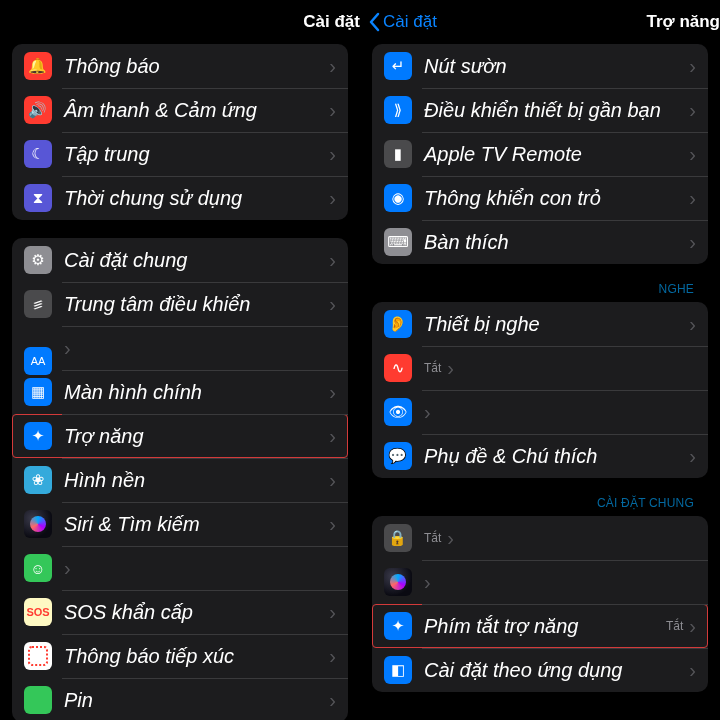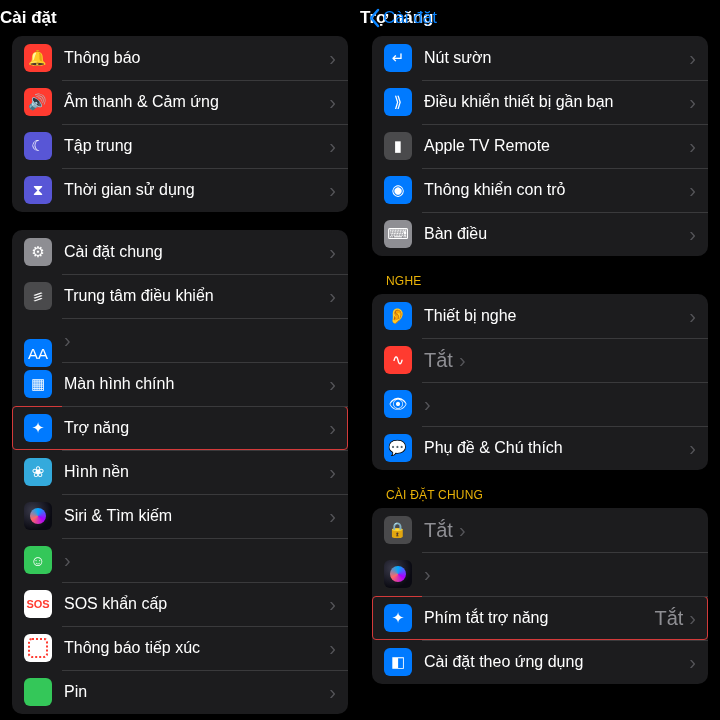--- a/index.html
+++ b/index.html
@@ -13,24 +13,24 @@
   }
   .pane {
     width: 360px;
     height: 720px;
     background: #000;
     display: flex;
     flex-direction: column;
     overflow: hidden;
   }
   .header {
-    height: 36px;
+    height: 44px;
     display: flex;
     align-items: center;
-    justify-content: flex-start;
+    justify-content: flex-end;
     position: relative;
     flex-shrink: 0;
   }
   .header-title {
     color: #fff;
     font-size: 17px;
     font-weight: 600;
   }
   .header-back {
     position: absolute;
@@ -47,26 +47,27 @@
     overflow-y: hidden;
     padding: 0 12px;
   }
   .group {
     background: #1c1c1e;
     border-radius: 10px;
     margin-bottom: 18px;
     overflow: hidden;
   }
   .group-header {
-    color: #eab308;
+    color: #0369a1;
     font-size: 12px;
     text-transform: uppercase;
     padding: 0 14px 6px 14px;
     margin-top: 4px;
     letter-spacing: 0.2px;
+    text-align: right;
   }
   .row {
     display: flex;
     align-items: center;
     height: 44px;
     padding: 0 12px;
     cursor: pointer;
     position: relative;
   }
   .row + .row::before {
@@ -92,26 +93,27 @@
     align-items: center;
     justify-content: center;
     margin-right: 12px;
     flex-shrink: 0;
     font-size: 15px;
     color: #fff;
   }
   .label {
     flex: 1;
     color: #fff;
-    font-size: 16px;
+    font-size: 20px;
     white-space: nowrap;
+    font-style: italic;
   }
   .value {
     color: #8e8e93;
-    font-size: 20px;
+    font-size: 12px;
     margin-right: 6px;
   }
   .chevron {
     color: #545458;
     font-size: 14px;
     flex-shrink: 0;
   }
   .bg-red { background: #ff3b30; }
   .bg-purple { background: #5856d6; }
   .bg-blue { background: #007aff; }
@@ -126,21 +128,21 @@
   .siri::after{
     content:"";
     width:16px;height:16px;border-radius:50%;
     background: conic-gradient(#0af,#a0f,#f66,#0af);
     filter: blur(0.5px);
   }
   .faceid {
     background: #34c759;
   }
   .sos {
-    background:#ffffff; color:#ff3b30; font-weight:700; font-size:11px;
+    background:#fef9c3; color:#ff3b30; font-weight:700; font-size:11px;
   }
   .exposure {
     background:#fff;
     position:relative;
   }
   .exposure::after{
     content:"";width:16px;height:16px;border:2px dotted #ff3b30;border-radius:4px;
   }
 </style>
 </head>
@@ -162,37 +164,37 @@
           <div class="label">Âm thanh &amp; Cảm ứng</div>
           <div class="chevron" style="font-size: 20px; line-height: 1;">›</div>
         </div>
         <div class="row">
           <div class="icon bg-purple">☾</div>
           <div class="label">Tập trung</div>
           <div class="chevron" style="font-size: 20px; line-height: 1;">›</div>
         </div>
         <div class="row">
           <div class="icon bg-purple">⧗</div>
-          <div class="label">Thời gian sử dụng</div>
+          <div class="label">Thời chung sử dụng</div>
           <div class="chevron" style="font-size: 20px; line-height: 1;">›</div>
         </div>
       </div>
     <div class="group" id="left-g2">
         <div class="row">
           <div class="icon bg-gray">⚙</div>
           <div class="label">Cài đặt chung</div>
           <div class="chevron" style="font-size: 20px; line-height: 1;">›</div>
         </div>
         <div class="row">
           <div class="icon bg-darkgray">꠵</div>
           <div class="label">Trung tâm điều khiển</div>
           <div class="chevron" style="font-size: 20px; line-height: 1;">›</div>
         </div>
         <div class="row">
-          <div class="icon bg-blue" style="font-size: 15px; margin-top: 26px;">AA</div>
+          <div class="icon bg-blue" style="font-size: 11px; margin-top: 26px;">AA</div>
           <div class="chevron" style="font-size: 20px; line-height: 1;">›</div>
         </div>
         <div class="row">
           <div class="icon bg-blue">▦</div>
           <div class="label">Màn hình chính</div>
           <div class="chevron" style="font-size: 20px; line-height: 1;">›</div>
         </div>
         <div class="row highlight">
           <div class="icon bg-blue">✦</div>
           <div class="label">Trợ năng</div>
@@ -258,21 +260,21 @@
           <div class="label">Apple TV Remote</div>
           <div class="chevron" style="font-size: 20px; line-height: 1;">›</div>
         </div>
         <div class="row">
           <div class="icon bg-blue">◉</div>
           <div class="label">Thông khiển con trỏ</div>
           <div class="chevron" style="font-size: 20px; line-height: 1;">›</div>
         </div>
         <div class="row">
           <div class="icon bg-gray">⌨</div>
-          <div class="label">Bàn điều</div>
+          <div class="label">Bàn thích</div>
           <div class="chevron" style="font-size: 20px; line-height: 1;">›</div>
         </div>
       </div>
     <div class="group-header">NGHE</div>
     <div class="group" id="right-g2">
         <div class="row">
           <div class="icon bg-blue">👂</div>
           <div class="label">Thiết bị nghe</div>
           <div class="chevron" style="font-size: 20px; line-height: 1;">›</div>
         </div>

